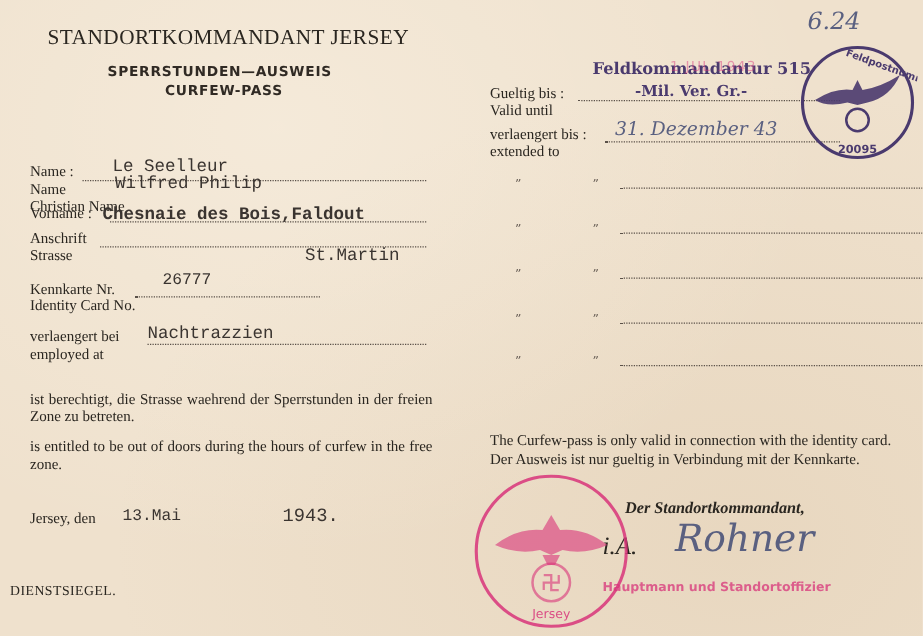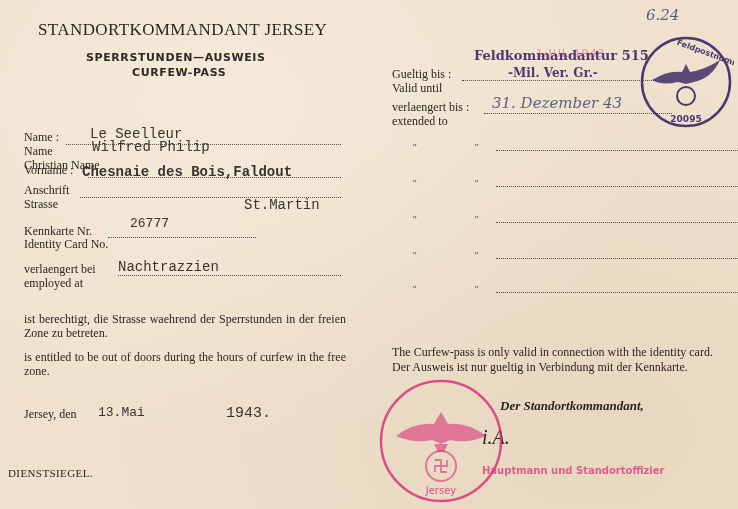--- a/index.html
+++ b/index.html
@@ -39,21 +39,21 @@
   .handwriting { font-family: "DejaVu Serif", serif; font-style: italic; color: #5a6080; }
 </style>
 </head>
 <body>
 
 <div class="doc">
 
   <div class="abs title serif">STANDORTKOMMANDANT JERSEY</div>
   <div class="abs subtitle sans">SPERRSTUNDEN—AUSWEIS</div>
   <div class="abs subtitle2 sans">CURFEW-PASS</div>
-  <div class="abs handwriting" style="left:646px;top:6px;font-size:15px;">6.24</div>
+  <div class="abs handwriting" style="left:646px;top:6px;font-size:19px;">6.24</div>
 
   <div class="abs label serif" style="left:24px;top:130px;">Name :</div>
   <div class="abs dots" style="left:66px;top:143px;width:275px;"></div>
   <div class="abs typed mono" style="left:90px;top:126px;">Le Seelleur</div>
   <div class="abs label serif" style="left:24px;top:144px;">Name</div>
 
   <div class="abs label serif" style="left:24px;top:163px;">Vorname :</div>
   <div class="abs dots" style="left:88px;top:176px;width:253px;"></div>
   <div class="abs typed mono" style="left:92px;top:139px;">Wilfred Philip</div>
   <div class="abs label serif" style="left:24px;top:158px;">Christian Name</div>
@@ -112,20 +112,21 @@
     <div class="abs ditto" style="left:412px;top:284px;">”</div>
     <div class="abs ditto" style="left:474px;top:284px;">”</div>
     <div class="abs dots" style="left:496px;top:291px;width:244px;"></div>
   </div>
 
   <div class="abs para serif" style="left:392px;top:314px;margin-top:46px;">Der Ausweis ist nur gueltig in Verbindung mit der Kennkarte.</div>
   <div class="abs para serif" style="left:392px;top:345px;">The Curfew-pass is only valid in connection with the identity card.</div>
 
   <div class="abs serif" style="left:500px;top:398px;font-size:13px;font-style:italic;font-weight:bold;">Der Standortkommandant,</div>
   <div class="abs serif" style="left:482px;top:426px;font-size:20px;font-style:italic;">i.A.</div>
+  <div class="abs handwriting" style="left:540px;top:414px;font-size:30px;">Rohner</div>
   <div class="abs sans stamp-red" style="left:482px;top:465px;font-size:10px;font-weight:bold;opacity:0.75;">Hauptmann und Standortoffizier</div>
 
   <div class="abs stamp-purple" style="left:474px;top:48px;font-size:13px;font-weight:bold;font-family:'DejaVu Serif',serif;">Feldkommandantur 515</div>
   <div class="abs stamp-purple" style="left:508px;top:66px;font-size:12px;font-weight:bold;font-family:'DejaVu Serif',serif;">-Mil. Ver. Gr.-</div>
   <div class="abs stamp-red sans" style="left:536px;top:47px;font-size:11px;opacity:0.45;letter-spacing:1px;">1 JUL 1943</div>
 
   <div class="abs" style="left:638px;top:34px;width:96px;height:96px;">
     <svg width="96" height="96" viewBox="0 0 96 96">
       <circle cx="48" cy="48" r="44" fill="none" stroke="#4a3a6e" stroke-width="2.5"></circle>
       <path d="M14 46 Q30 36 44 38 L48 30 L52 38 Q66 36 82 26 Q74 44 56 48 L48 50 L40 48 Q24 52 14 46 Z" fill="#4a3a6e" opacity="0.9"></path>

